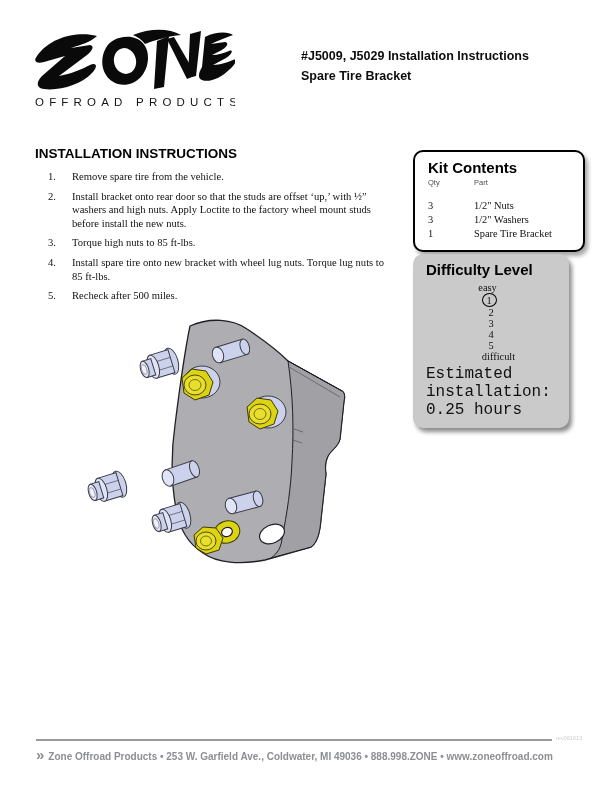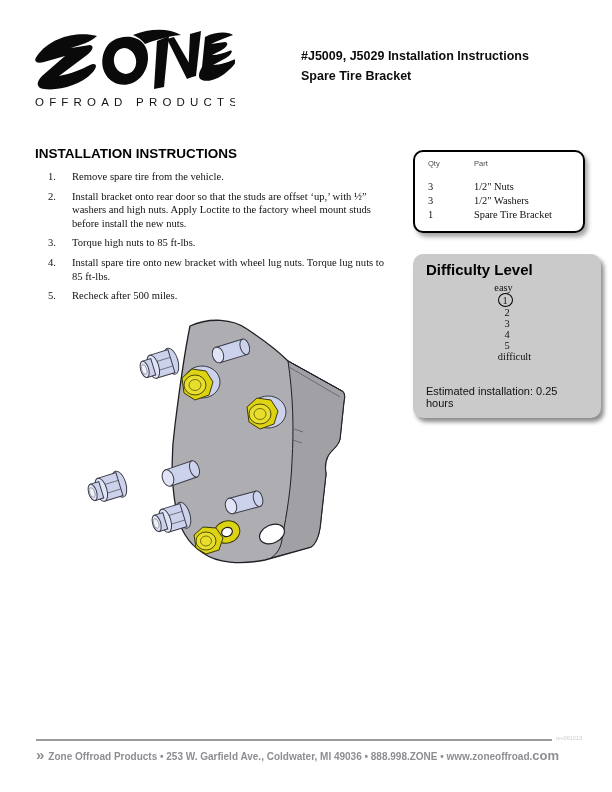--- a/index.html
+++ b/index.html
@@ -24,36 +24,36 @@
     position:absolute; left:413px; top:150px; width:172px;
     border:2px solid #000; border-radius:10px; background:#fff;
     box-shadow:3px 4px 4px rgba(0,0,0,0.35);
     padding:7px 13px 9px 13px;
   }
   .kit-title { font-size:15px; font-weight:bold; margin-bottom:2px; }
   .kit-head { display:flex; font-size:7.5px; color:#4c4c4c; margin-bottom:12px; }
   .kit-row { display:flex; font-family:"Liberation Serif", serif; font-size:10.4px; line-height:14px; color:#111; }
   .kit-qty { flex:0 0 46px; }
   .diff-box {
-    position:absolute; left:413px; top:254px; width:188px;
+    position:absolute; left:413px; top:254px; width:156px;
     border-radius:10px; background:var(--box_gray,#cacaca);
     box-shadow:3px 4px 4px rgba(0,0,0,0.45);
     padding:7px 13px 9px 13px;
   }
   .diff-title { font-size:15px; font-weight:bold; margin-bottom:4px; }
   .diff-scale { display:flex; align-items:center; font-family:"Liberation Serif", serif; font-size:10.4px; color:#111;flex-direction:column; }
   .diff-easy { margin-right:7px; }
   .diff-num { width:17px; text-align:center; }
   .diff-circle {
     display:inline-flex; align-items:center; justify-content:center;
     width:15px; height:14px; border:1.2px solid #000; border-radius:50%;
     margin-right:4px; font-size:10.4px;
   }
   .diff-difficult { margin-left:15px; }
-  .diff-est { font-family:Liberation Sans, sans-serif; font-size:11px; color:#111; margin-top:23px; }
+  .diff-est { font-family:Liberation Mono, monospace; font-size:16px; color:#111; margin-top:3px; }
   
   .drawing { position:absolute; left:75px; top:313px; width:290px; height:274px; }
   .face   { fill:var(--bracket_gray,#aeaeb2); stroke:#1f1f26; stroke-width:1.3; stroke-linejoin:round; }
   .dark   { fill:var(--bracket_dark,#a0a0a5); stroke:#1f1f26; stroke-width:1; stroke-linejoin:round; }
   .edge   { fill:none; stroke:#1f1f26; stroke-width:1; }
   .thin   { fill:none; stroke:#55555c; stroke-width:.7; }
   .stud   { fill:var(--stud_lavender,#ccd2ec); stroke:#3b3b45; stroke-width:1; }
   .studcap{ fill:var(--stud_light,#e0e4f6); stroke:#3b3b45; stroke-width:1; }
   .studtip{ fill:#eef0fa; stroke:#70707c; stroke-width:.6; }
   .nuty   { fill:var(--nut_yellow,#dcd313); stroke:#3e3a06; stroke-width:1; stroke-linejoin:round; }
@@ -63,21 +63,21 @@
   .washerL{ fill:var(--stud_lavender,#ccd2ec); stroke:#3b3b45; stroke-width:1; }
   
   .footer-line { position:absolute; left:36px; top:739px; width:516px; height:2px; background:#9b9b9b; }
   .footer-rev { position:absolute; left:556px; top:735px; font-size:5.5px; color:#cdcdcd; }
   .footer-text {
     position:absolute; left:36px; top:747px; width:560px;
     color:var(--footer_gray,#8d8e92); font-weight:bold; font-size:10px; line-height:16px;
     display:flex; align-items:baseline;
   }
   .footer-chev { font-size:15px; margin-right:5px; letter-spacing:-1px; }
-  .footer-suffix { font-size:13px; }
+  .footer-suffix { font-size:10px; }
   .logo-tagline { font-size:11.5px; letter-spacing:5.2px; fill:#141414; font-family:"Liberation Sans", sans-serif; }
 </style>
 </head>
 <body>
 
 <div class="page">
 
   <svg class="logo" viewBox="0 0 202 84" role="img" aria-label="ZONE">
     <g>
 
@@ -120,20 +120,21 @@
       <span class="step-num">4.</span>
       <span class="step-text">Install spare tire onto new bracket with wheel lug nuts.  Torque lug nuts to 85 ft-lbs.</span>
     </div>
     <div class="step">
       <span class="step-num">5.</span>
       <span class="step-text">Recheck after 500 miles.</span>
     </div>
   </div>
 
   <div class="kit-box">
+    <div class="kit-title">Kit Contents</div>
     <div class="kit-head">
       <span class="kit-qty">Qty</span>
       <span>Part</span>
     </div>
     <div class="kit-row">
       <span class="kit-qty">3</span>
       <span>1/2" Nuts</span>
     </div>
     <div class="kit-row">
       <span class="kit-qty">3</span>

